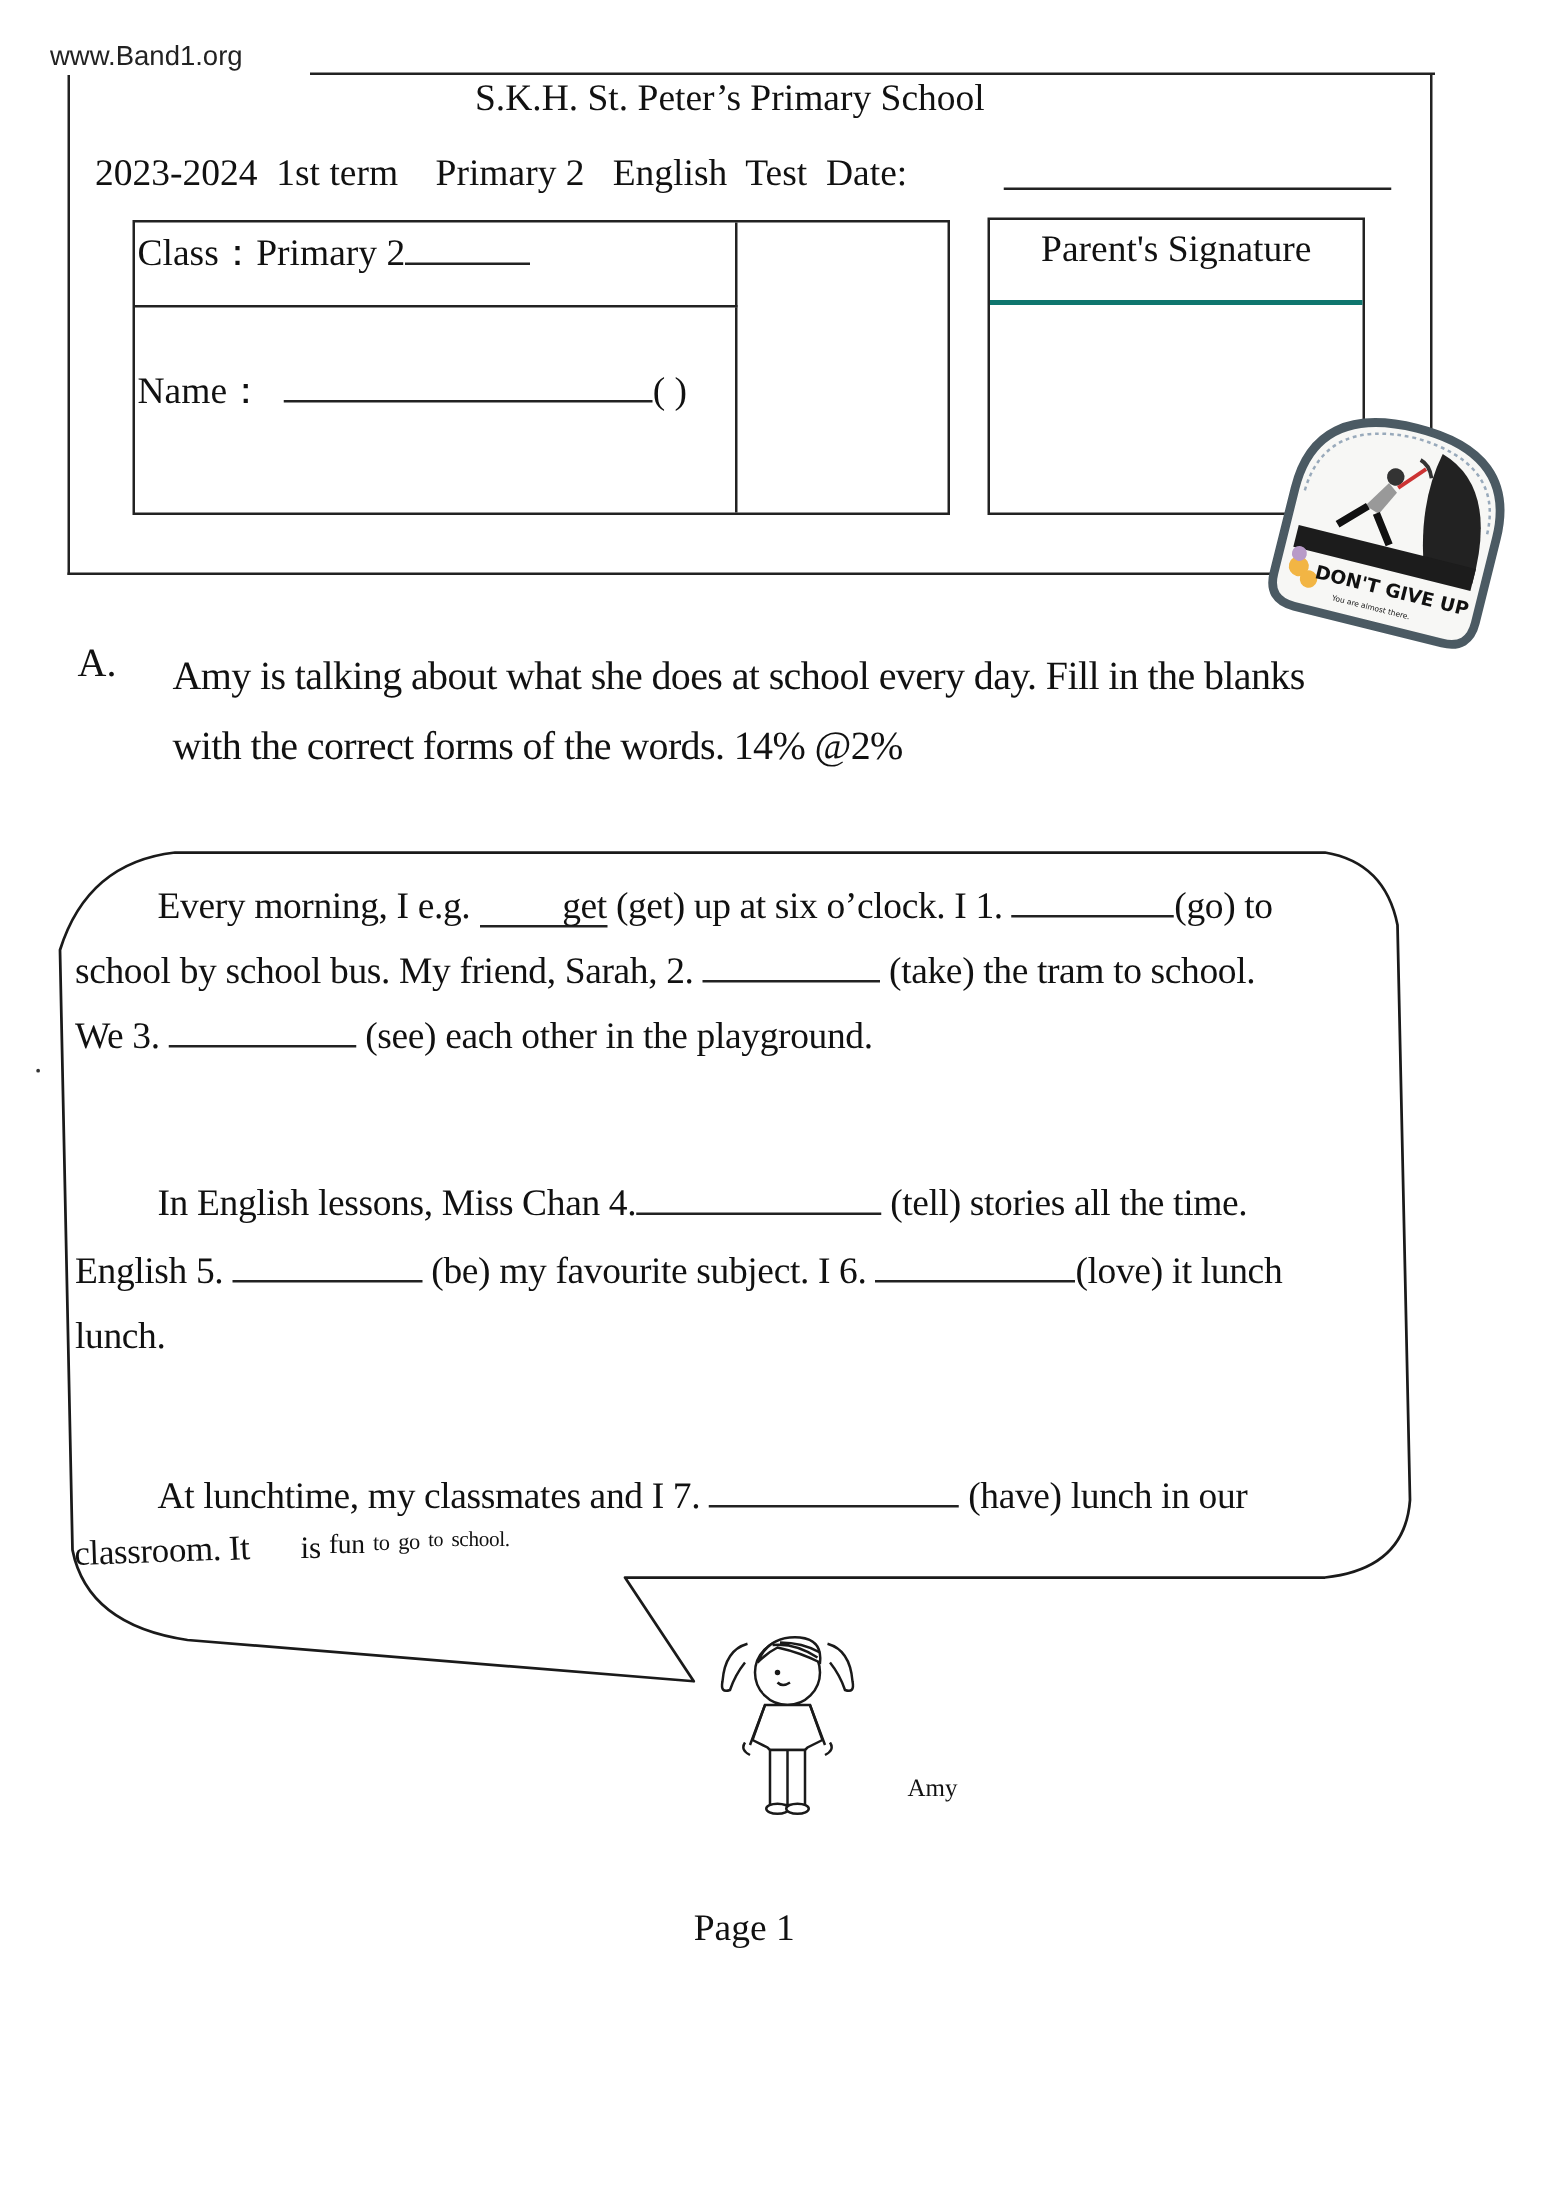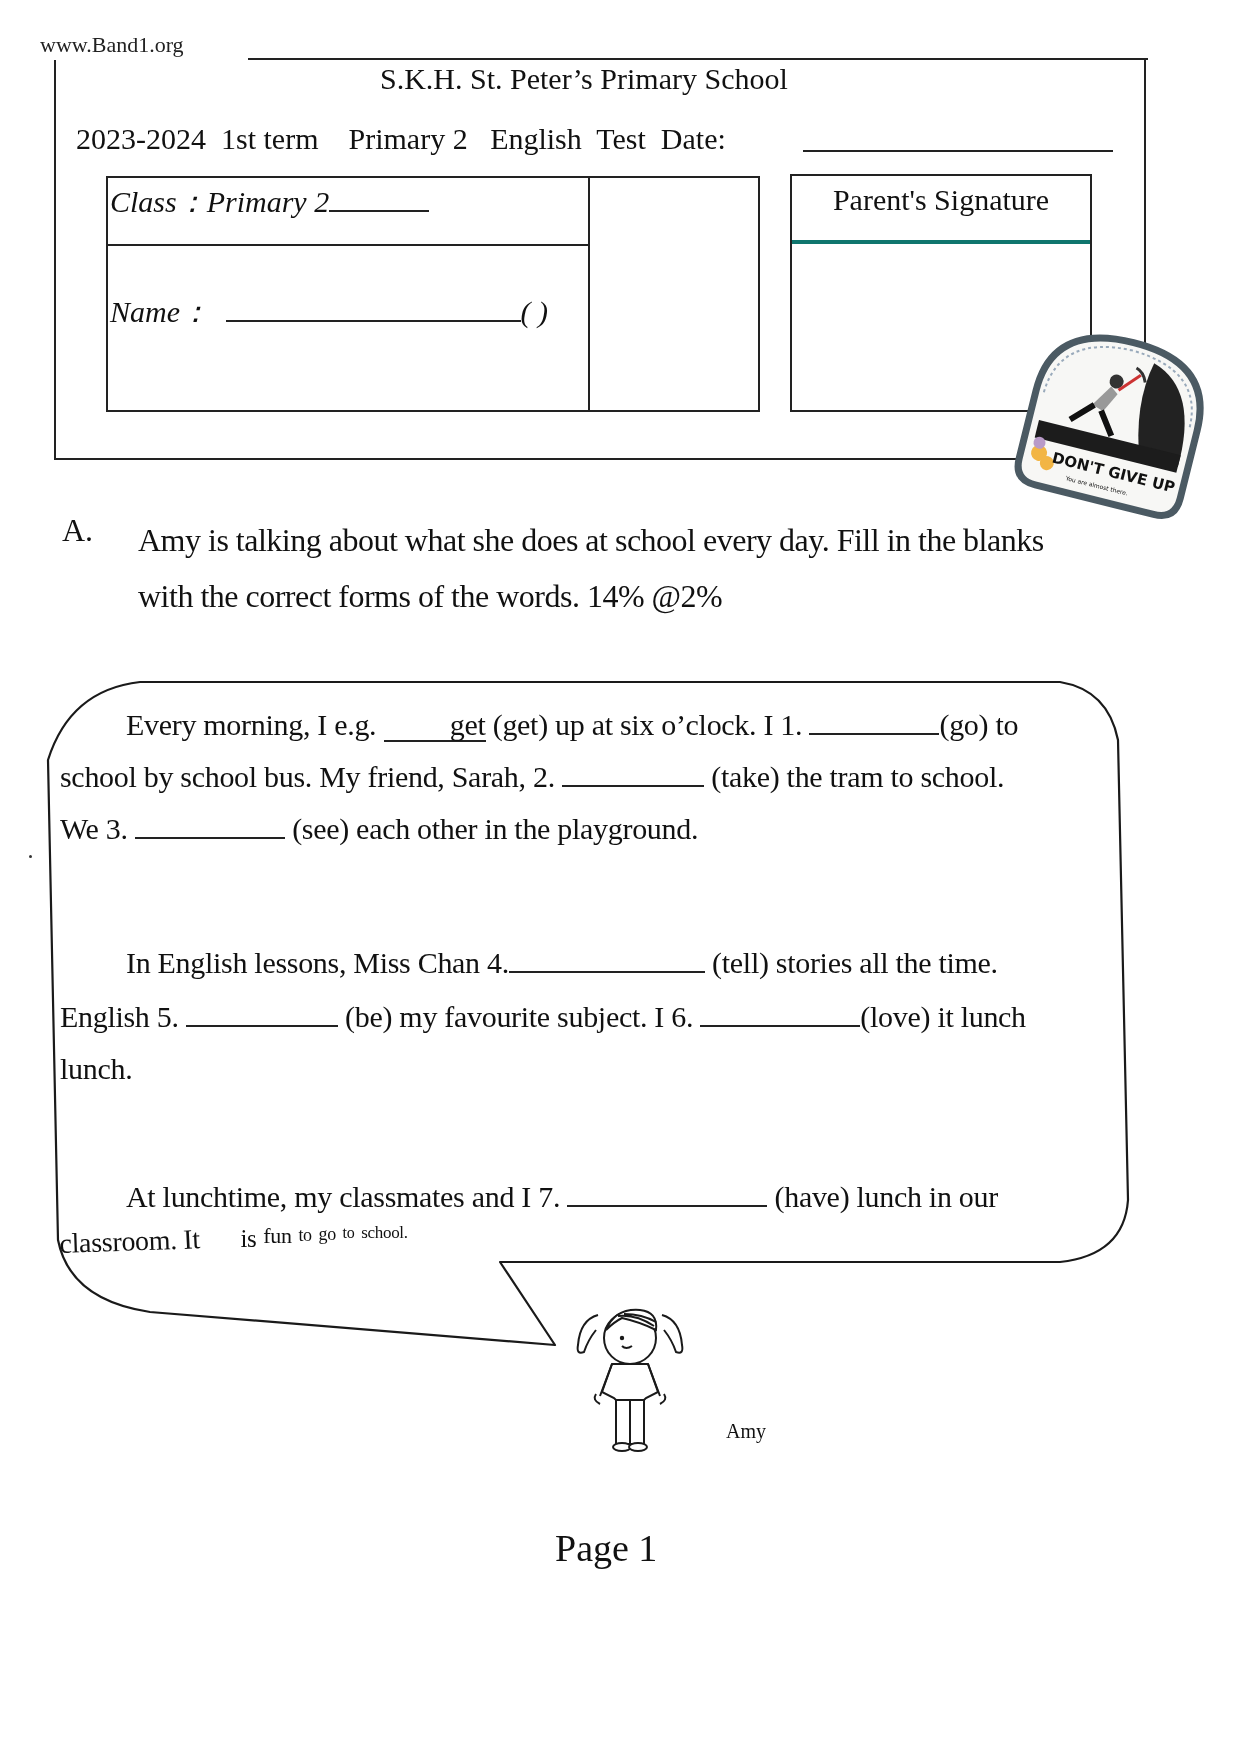--- a/index.html
+++ b/index.html
@@ -1,51 +1,51 @@
 <!DOCTYPE html>
 <html><head>
 <meta charset="utf-8">
 <style>
   html, body { margin: 0; padding: 0; background: #ffffff; }
   body { width: 1240px; height: 1754px; position: relative; overflow: hidden;
          font-family: "Liberation Serif", "DejaVu Serif", serif; color: #111; }
   .abs { position: absolute; }
-  .watermark { left: 40px; top: 32px; font-family: Liberation Serif, serif;
+  .watermark { left: 40px; top: 32px; font-family: Liberation Sans, sans-serif;
                font-size: 22px; color: #222; }
   .top-rule { left: 248px; top: 58px; width: 900px; height: 0; border-top: 2px solid #222; }
   .header-box { left: 54px; top: 60px; width: 1088px; height: 398px;
                 border-left: 2px solid #222; border-right: 2px solid #222; border-bottom: 2px solid #222; }
   .school-name { left: 380px; top: 62px; font-size: 30px; }
   .meta-line { left: 76px; top: 122px; font-size: 30px; white-space: pre; }
   .date-line { left: 803px; top: 150px; width: 310px; border-top: 2px solid #222; }
 
   .info-table { left: 106px; top: 176px; width: 650px; height: 232px; border: 2px solid #222; }
   .class-cell { left: 0; top: 0; width: 480px; height: 66px; border-right: 2px solid #222; border-bottom: 2px solid #222; }
   .name-cell { left: 0; top: 68px; width: 480px; height: 164px; border-right: 2px solid #222; }
   .result-cell { left: 482px; top: 0; width: 168px; height: 232px; }
-  .cell-text { font-size: 30px; font-style: italic; }
+  .cell-text { font-size: 30px; }
   .blank { display: inline-block; border-bottom: 2px solid #222; vertical-align: baseline; height: 1px; }
 
   .sig-table { left: 790px; top: 174px; width: 298px; height: 234px; border: 2px solid #222; }
   .sig-head { left: 0; top: 0; width: 298px; height: 64px; border-bottom: 4px solid #0f766e;
               text-align: center; font-size: 30px; line-height: 48px; }
 
   .sticker { left: 1018px; top: 330px; width: 190px; height: 190px; transform: rotate(14deg); }
 
   .q-label { left: 62px; top: 512px; font-size: 32px; }
   .q-text { left: 138px; top: 512px; width: 1000px; font-size: 32px; line-height: 56px; letter-spacing: -0.5px; }
 
   .bubble-svg { left: 0; top: 0; }
   .para { left: 60px; width: 1060px; font-size: 30px; letter-spacing: -0.3px; white-space: nowrap; }
   .indent { padding-left: 66px; }
   .ans { display: inline-block; border-bottom: 2px solid #222; text-align: right; line-height: 30px; }
   .tilt { display: inline-block; transform-origin: left bottom; }
 
   .amy-label { left: 726px; top: 1420px; font-size: 20px; }
-  .page-num { left: 555px; top: 1526px; font-size: 38px; }
+  .page-num { left: 555px; top: 1526px; font-size: 30px; }
   .stray-dot { left: 29px; top: 855px; width: 3px; height: 3px; background: #333; border-radius: 50%; }
 </style>
 </head>
 <body>
 
 <div class="abs watermark">www.Band1.org</div>
 <div class="abs top-rule"></div>
 
 <div class="abs header-box"></div>
 <div class="abs school-name">S.K.H. St. Peter’s Primary School</div>

